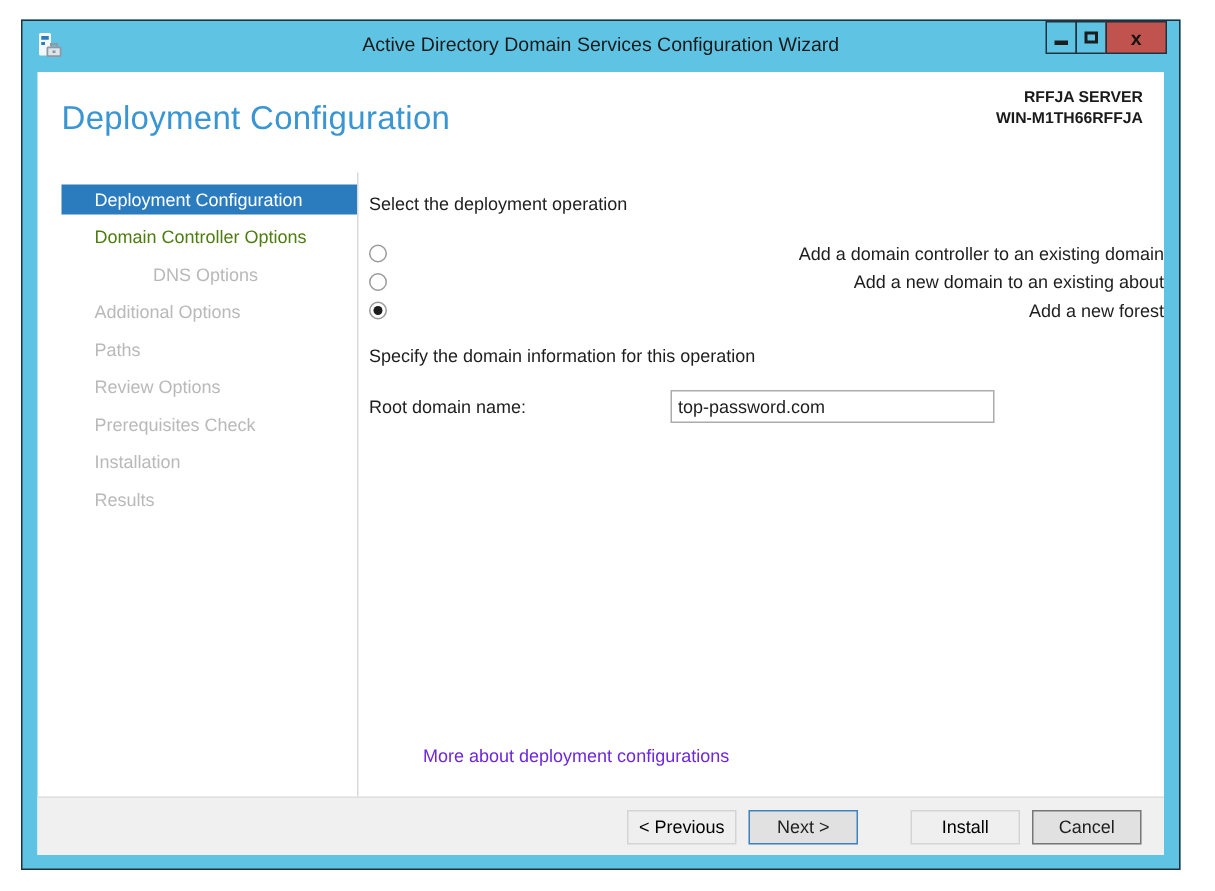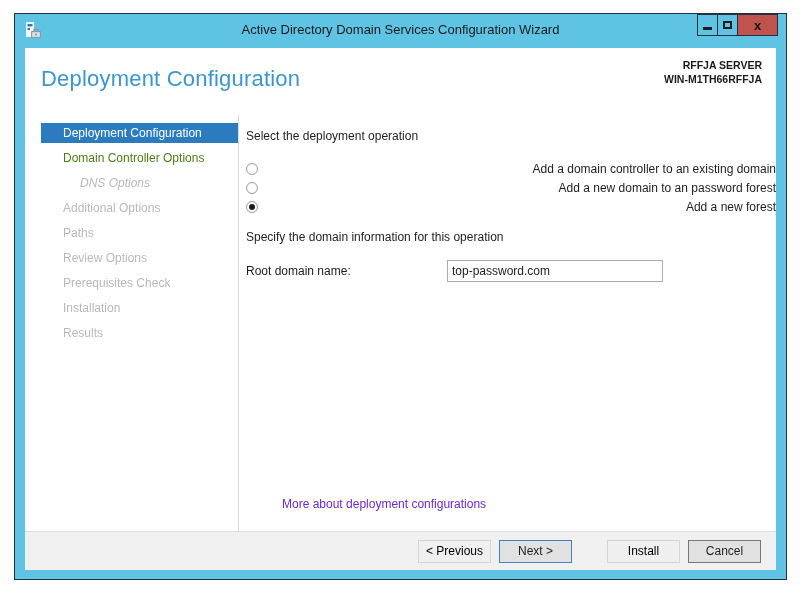--- a/index.html
+++ b/index.html
@@ -35,21 +35,21 @@
   .target { position:absolute; right:14px; top:10px; text-align:right;
             font-size:10.5px; font-weight:bold; color:#1a1a1a; line-height:14px; }
 
   
   .main { flex:1 1 auto; display:flex; position:relative; }
   .sidebar { width:213px; flex:0 0 213px; padding-top:8px; }
   .nav-item { height:20px; line-height:20px; margin-bottom:5px; font-size:12px;
               padding-left:38px; white-space:nowrap; }
   .nav-item.enabled  { color:#4d7c0f; cursor:pointer; }
   .nav-item.disabled { color:#b9b9b9; }
-  .nav-item.indent   { padding-left:55px;font-style:italic; }
+  .nav-item.indent   { padding-left:77px; }
   .nav-item.selected { margin-left:16px; padding-left:22px; background:#2a7cbe;
                        color:#ffffff; cursor:pointer; }
   .v-divider { width:1px; background:#d9d9d9; flex:0 0 1px; }
 
   .content { flex:1 1 auto; position:relative; padding:14px 0 0 7px; font-size:12px;
              color:#1e1e1e; }
   .section-label { margin-bottom:16px; }
   .radio-group { margin-bottom:14px; }
   .radio-row { display:flex; align-items:center; height:19px; cursor:default;justify-content:space-between; }
   .radio { width:12px; height:12px; border:1px solid #9a9a9a; border-radius:50%;
@@ -137,21 +137,21 @@
         <div class="content">
           <div class="section-label">Select the deployment operation</div>
 
           <div class="radio-group">
             <label class="radio-row">
               <span class="radio"></span>
               <span>Add a domain controller to an existing domain</span>
             </label>
             <label class="radio-row">
               <span class="radio"></span>
-              <span>Add a new domain to an password forest</span>
+              <span>Add a new domain to an existing about</span>
             </label>
             <label class="radio-row">
               <span class="radio checked"></span>
               <span>Add a new forest</span>
             </label>
           </div>
 
           <div class="section-label">Specify the domain information for this operation</div>
 
           <div class="field-row">

